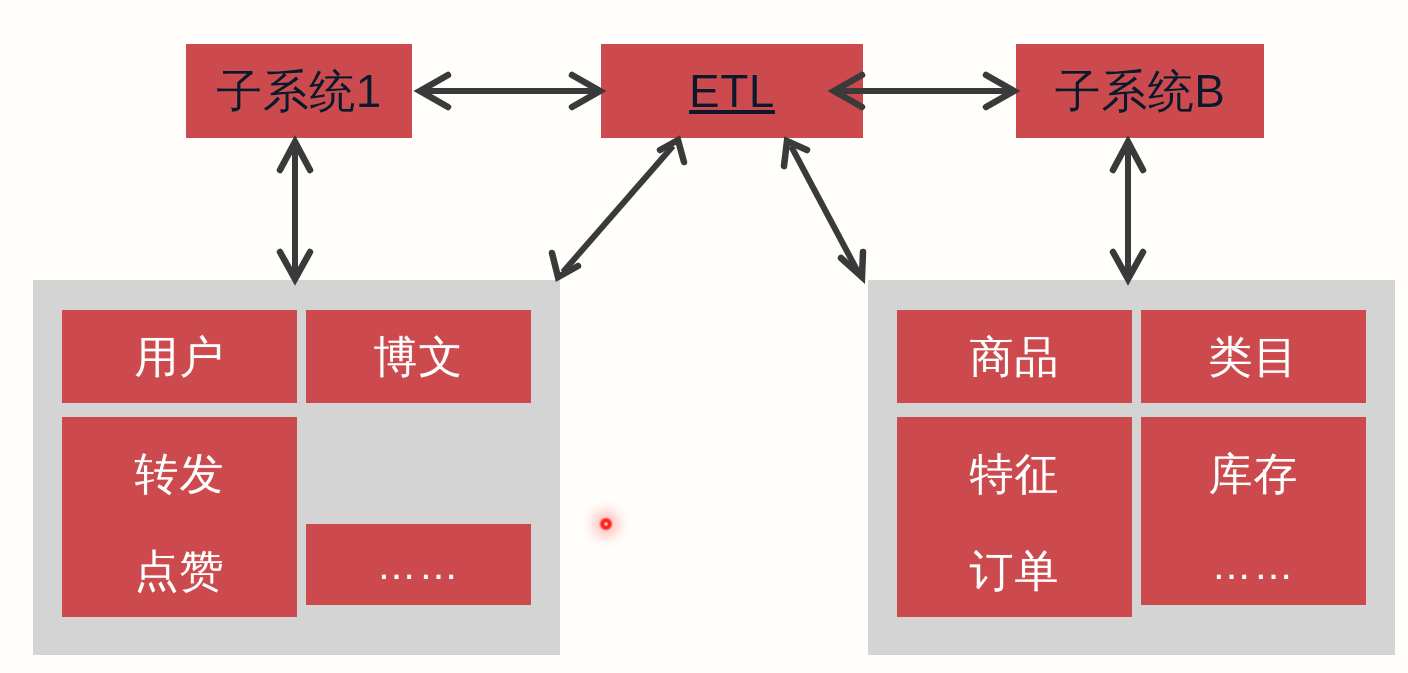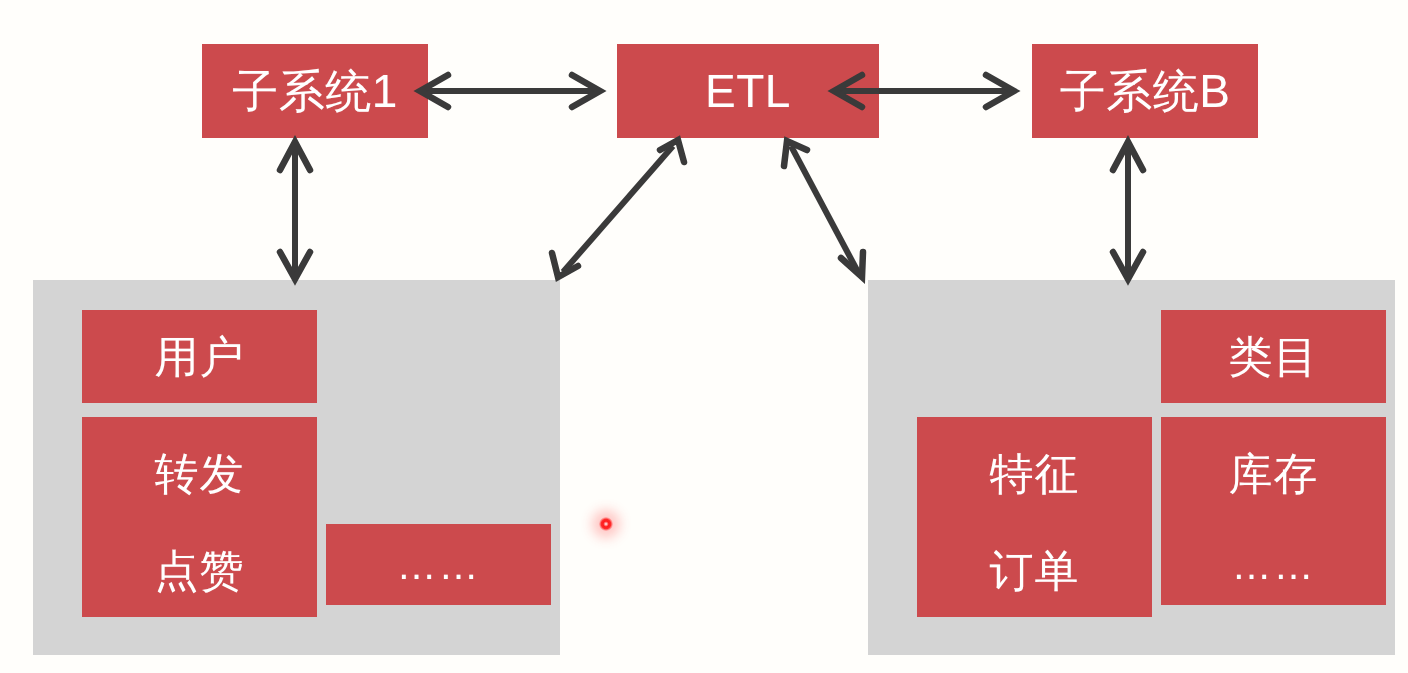--- a/index.html
+++ b/index.html
@@ -17,38 +17,37 @@
   #canvas {
     position: absolute;
     left: 0; top: 0;
     width: 1408px;
     height: 673px;
     background: #FFFEFB;
   }
   .node {
     position: absolute;
     background: #CC4A4D;
-    color: #ffffff;
+    color: #0f172a;
     display: flex;
     align-items: center;
     justify-content: center;
     box-sizing: border-box;
     line-height: 1;
     letter-spacing: 0.5px;
     text-shadow: 0 0 1px rgba(255,255,255,0.25);
-    margin-left: 16px;
   }
   
   .top-node {
     font-size: 46px;
     font-weight: 400;
   }
   #node-sub1  { left: 186px; top: 44px;  width: 226px; height: 94px; }
-  #node-etl   { left: 601px; top: 44px;  width: 262px; height: 94px; }
-  #node-subb  { left: 1016px; top: 44px; width: 226px; height: 94px; }
+  #node-etl   { left: 601px; top: 44px;  width: 262px; height: 94px; text-decoration: underline; }
+  #node-subb  { left: 1016px; top: 44px; width: 248px; height: 94px; }
 
   
   .panel {
     position: absolute;
     background: #D4D4D4;
     box-sizing: border-box;
   }
   #panel-left  { left: 33px;  top: 280px; width: 527px; height: 375px; }
   #panel-right { left: 868px; top: 280px; width: 527px; height: 375px; }
 
@@ -58,21 +57,20 @@
     background: #CC4A4D;
     color: #FFFFFF;
     display: flex;
     align-items: center;
     justify-content: center;
     font-size: 44px;
     box-sizing: border-box;
     line-height: 1;
     letter-spacing: 1px;
     text-shadow: 0 0 1px rgba(255,255,255,0.25);
-    margin-left: 20px;
   }
   .tile.dots {
     font-size: 40px;
     letter-spacing: 2px;
   }
   
   .col-a { left: 29px;  width: 235px; }
   .col-b { left: 273px; width: 225px; }
   .row-1 { top: 30px;  height: 93px; }
   .row-2 { top: 137px; height: 114px; }
@@ -125,26 +123,28 @@
 <div id="canvas">
 
   <div class="node top-node" id="node-sub1">子系统1</div>
 
   <div class="node top-node" id="node-etl">ETL</div>
 
   <div class="node top-node" id="node-subb">子系统B</div>
 
   <div class="panel" id="panel-left">
     <div class="tile col-a row-1">用户</div>
+    <div class="tile col-b row-1">博文</div>
     <div class="tile col-a row-2">转发</div>
     <div class="tile col-a row-3b">点赞</div>
     <div class="tile dots col-b row-3">……</div>
   </div>
 
   <div class="panel" id="panel-right">
+    <div class="tile col-a row-1">商品</div>
     <div class="tile col-a row-2">特征</div>
     <div class="tile col-b row-1">类目</div>
     <div class="tile col-b row-2">库存</div>
     <div class="tile col-a row-3b">订单</div>
     <div class="tile dots col-b row-3">……</div>
   </div>
 
   <svg id="arrows" viewBox="0 0 1408 673">
 
     <g>

